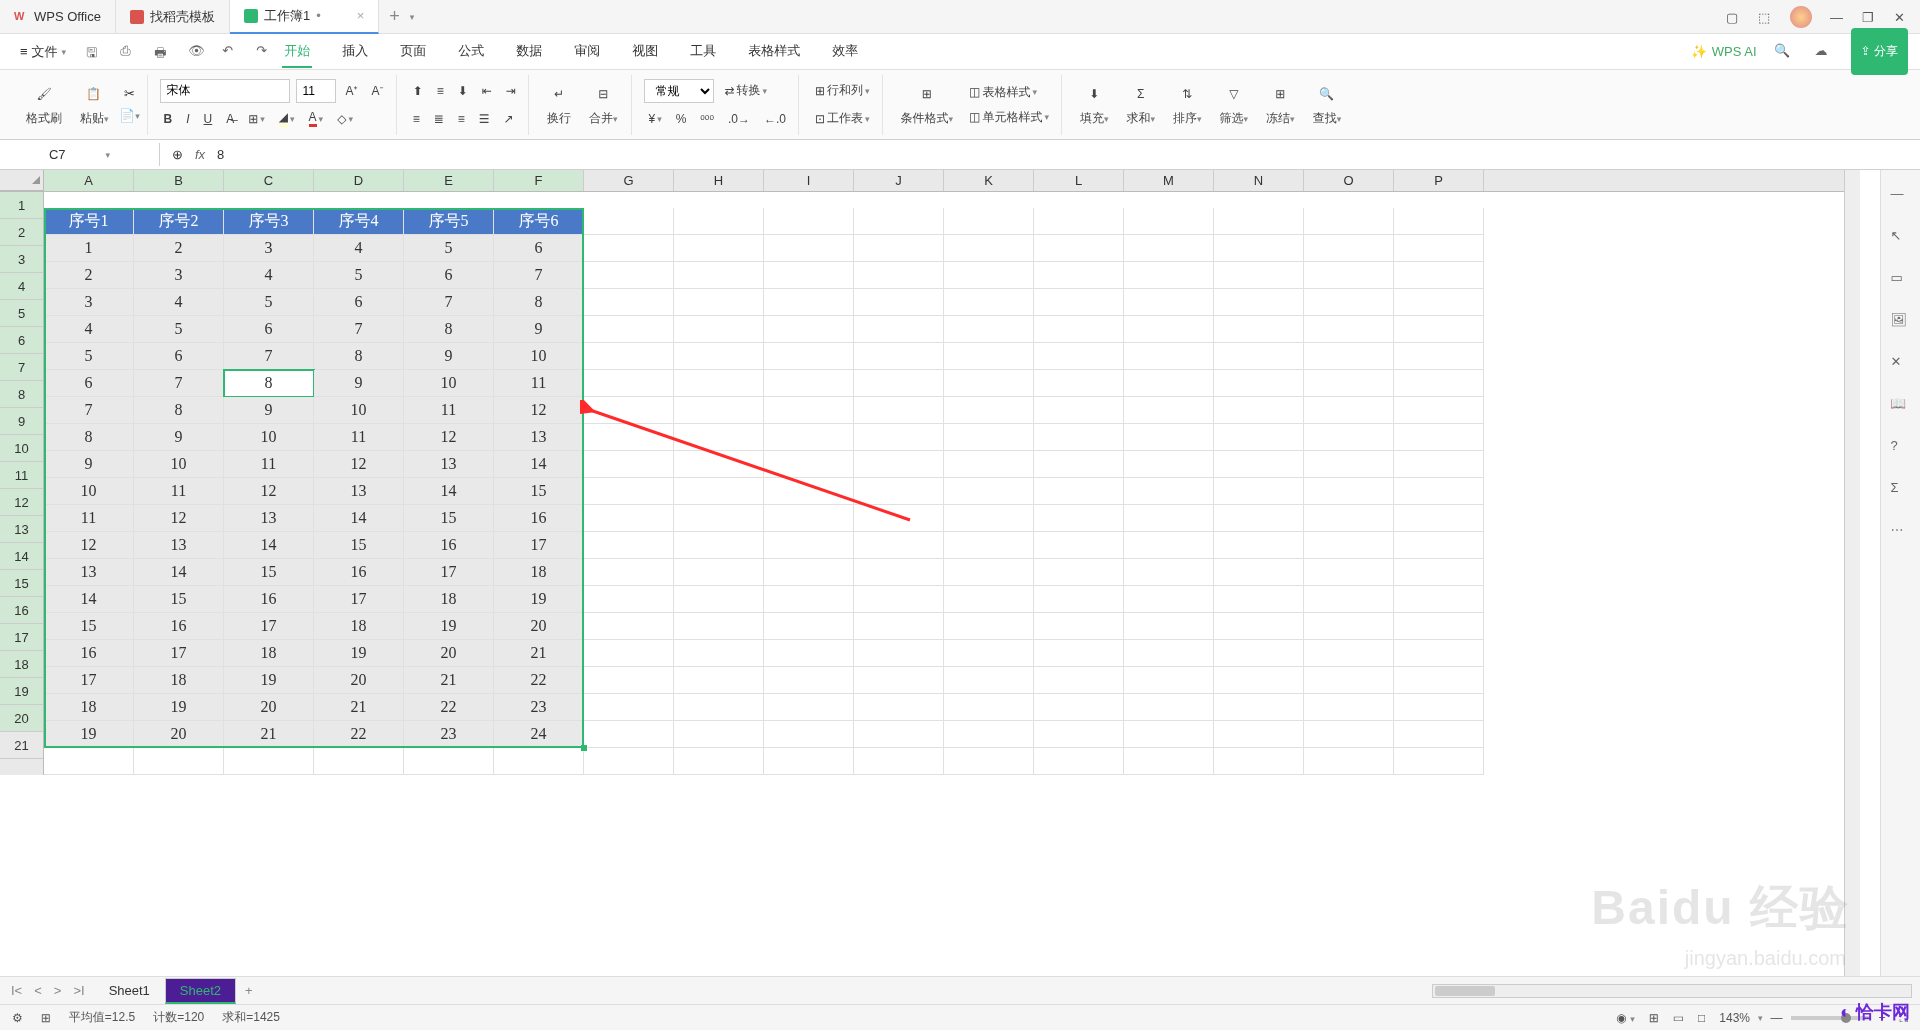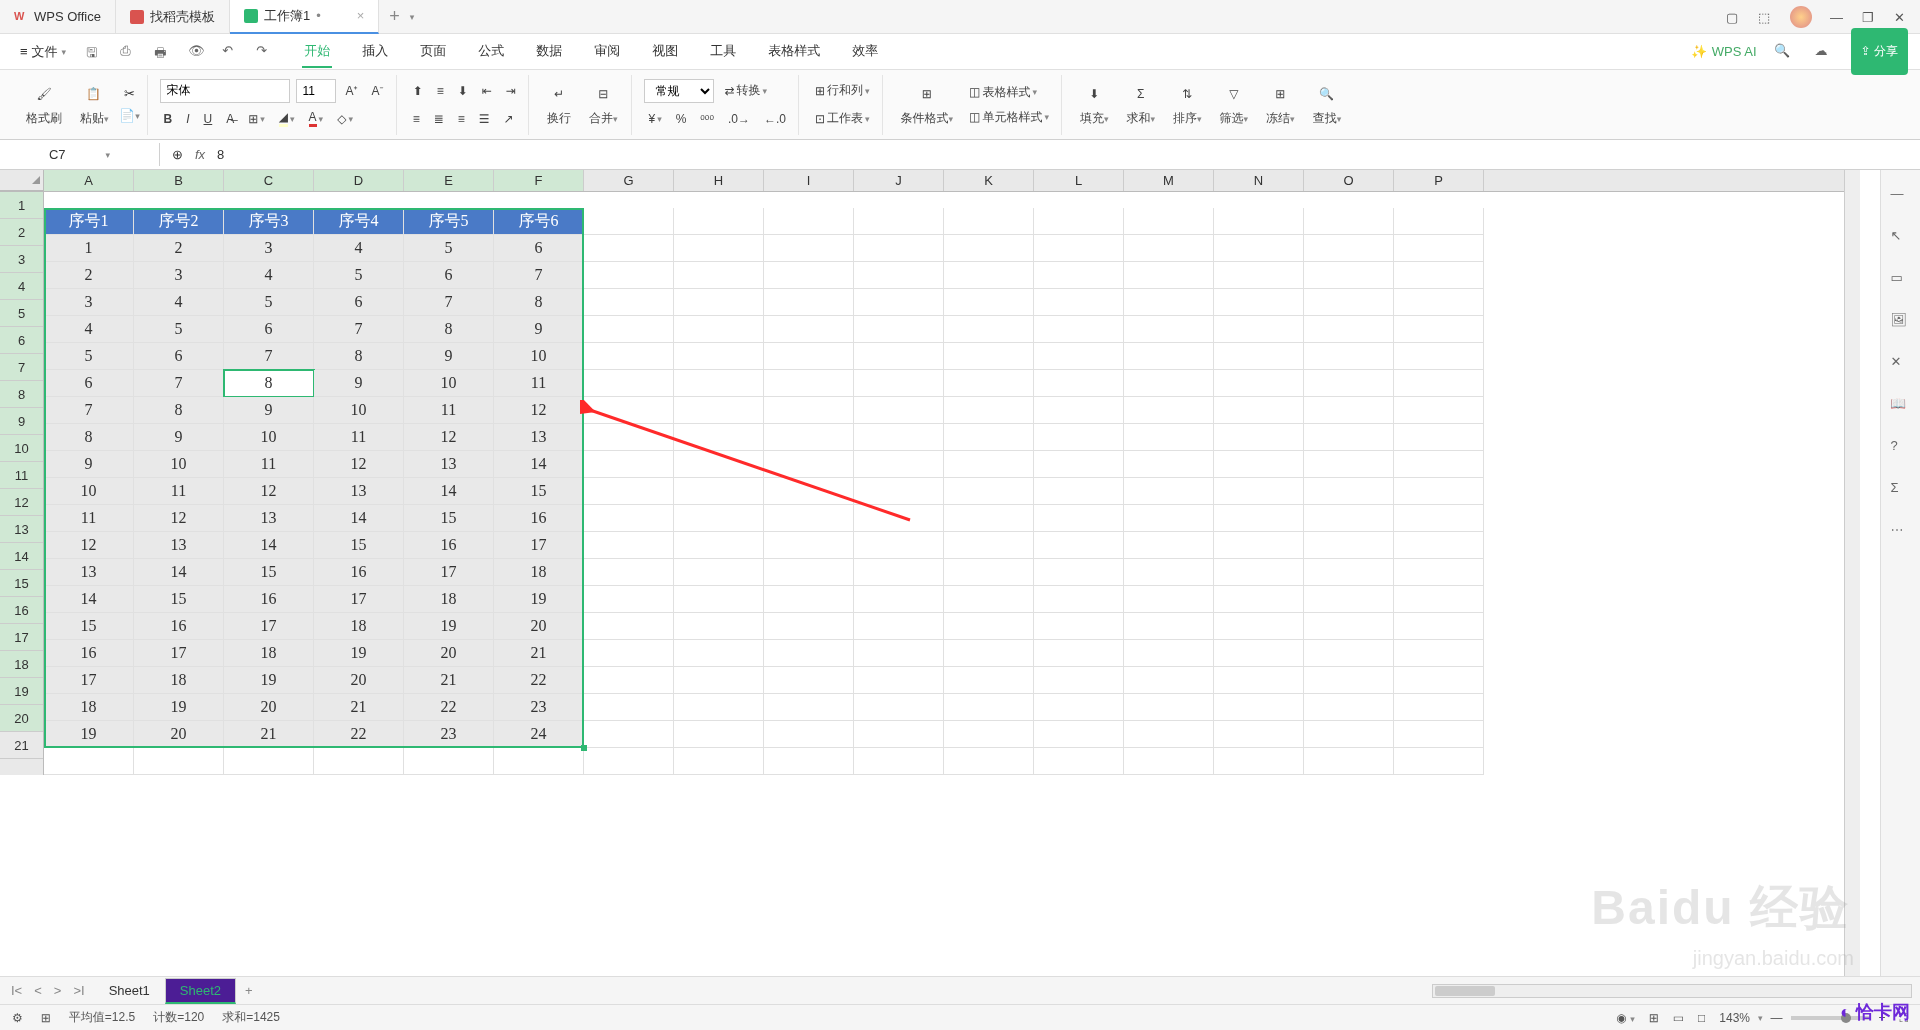--- a/index.html
+++ b/index.html
@@ -16,21 +16,21 @@
 .tab-add { padding: 0 10px; cursor: pointer; font-size: 18px; color: #888; }
 .title-right { margin-left: auto; display: flex; align-items: center; gap: 18px; padding-right: 12px; }
 .win-btn { width: 14px; height: 14px; cursor: pointer; color: #555; }
 .avatar { width: 22px; height: 22px; border-radius: 50%; background: radial-gradient(#ffd08a,#d88); }
 
 
 .menu-bar { height: 36px; display: flex; align-items: center; padding: 0 12px; gap: 4px; border-bottom: 1px solid #e0e0e0; }
 .menu-left { display: flex; align-items: center; gap: 8px; }
 .file-btn { display: flex; align-items: center; gap: 4px; padding: 4px 8px; cursor: pointer; }
 .qat-icon { width: 18px; height: 18px; color: #666; cursor: pointer; margin: 0 4px; }
-.menu-tabs { display: flex; margin-left: 20px; gap: 28px; }
+.menu-tabs { display: flex; gap: 28px; }
 .menu-tab { cursor: pointer; padding: 6px 2px; color: #333; }
 .menu-tab.active { color: #2eb872; border-bottom: 2px solid #2eb872; font-weight: 500; }
 .menu-right { margin-left: auto; display: flex; align-items: center; gap: 14px; }
 .wps-ai { color: #4a6; font-weight: 500; display: flex; align-items: center; gap: 4px; }
 .share-btn { background: #2eb872; color: #fff; padding: 15px 10px; border-radius: 4px; cursor: pointer; font-size: 12px; }
 
 
 .ribbon { height: 70px; display: flex; align-items: center; padding: 4px 12px; border-bottom: 1px solid #d0d0d0; gap: 4px; background: #fafafa; }
 .rgroup { display: flex; flex-direction: column; justify-content: center; height: 60px; padding: 0 8px; border-right: 1px solid #e4e4e4; }
 .rgroup:last-child { border-right: none; }
@@ -85,21 +85,21 @@
 .hscroll { margin-left: auto; width: 480px; height: 14px; background: #eee; border: 1px solid #ccc; position: relative; }
 .hscroll-thumb { position: absolute; left: 2px; width: 60px; height: 10px; top: 1px; background: #ccc; border-radius: 2px; }
 
 
 .status-bar { position: absolute; bottom: 0; left: 0; right: 0; height: 26px; display: flex; align-items: center; background: #f5f5f5; border-top: 1px solid #ddd; padding: 0 12px; gap: 18px; font-size: 12px; color: #555; }
 .status-right { margin-left: auto; display: flex; align-items: center; gap: 14px; }
 .zoom { display: flex; align-items: center; gap: 8px; }
 
 
 .wm-baidu { position: absolute; right: 70px; bottom: 90px; font-size: 48px; color: rgba(150,150,150,0.25); font-weight: bold; font-family: Arial; pointer-events: none; letter-spacing: 2px; }
-.wm-sub { position: absolute; right: 66px; bottom: 60px; font-size: 20px; color: rgba(150,150,150,0.25); pointer-events: none; }
+.wm-sub { position: absolute; right: 74px; bottom: 60px; font-size: 20px; color: rgba(150,150,150,0.25); pointer-events: none; }
 .wm-logo { position: absolute; right: 10px; bottom: 6px; font-size: 18px; color: #6d28d9; font-weight: bold; pointer-events: none; }
 
 svg { display: block; }
 </style>
 </head>
 <body>
 
 <div class="title-bar">
   <div id="title-tabs-container" style="display: flex;">
       <div class="tab">

